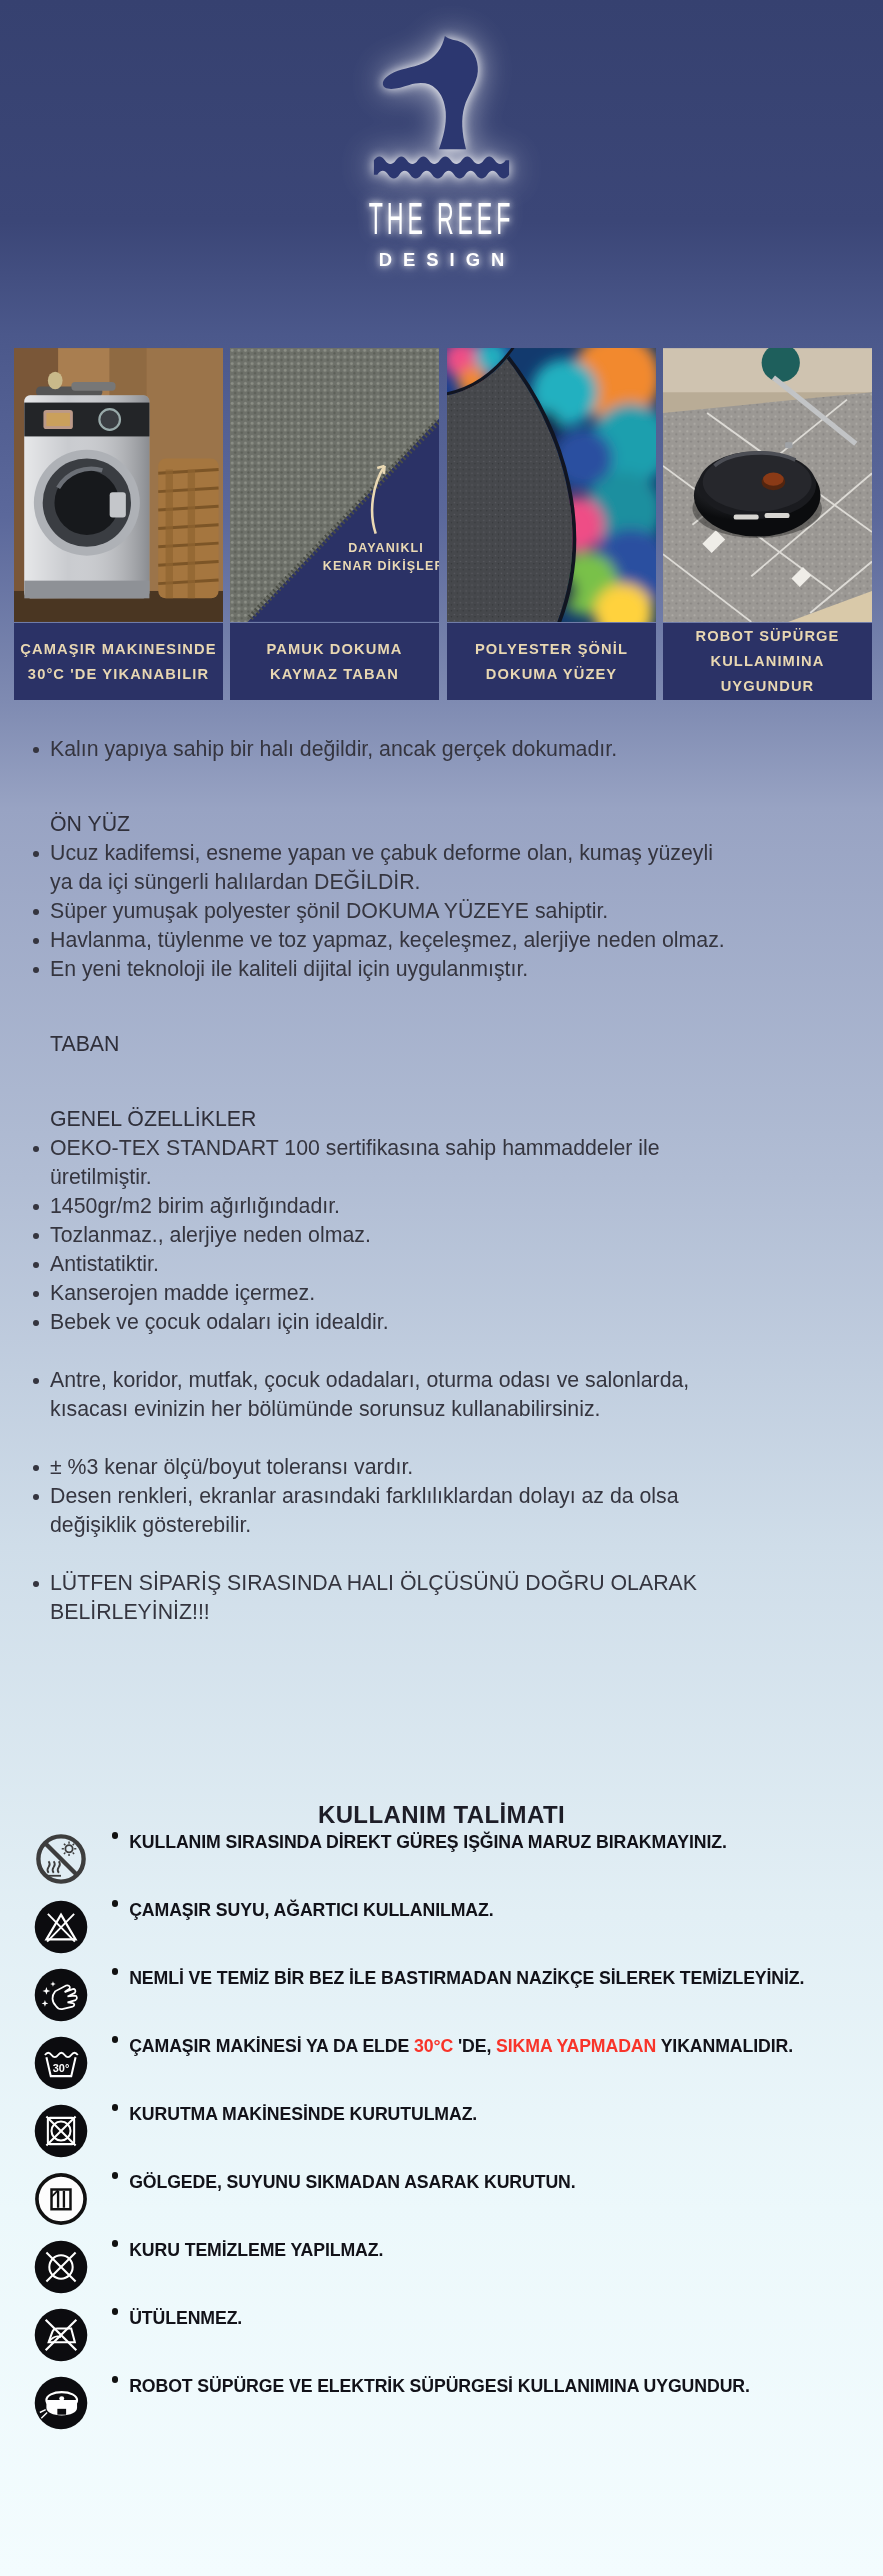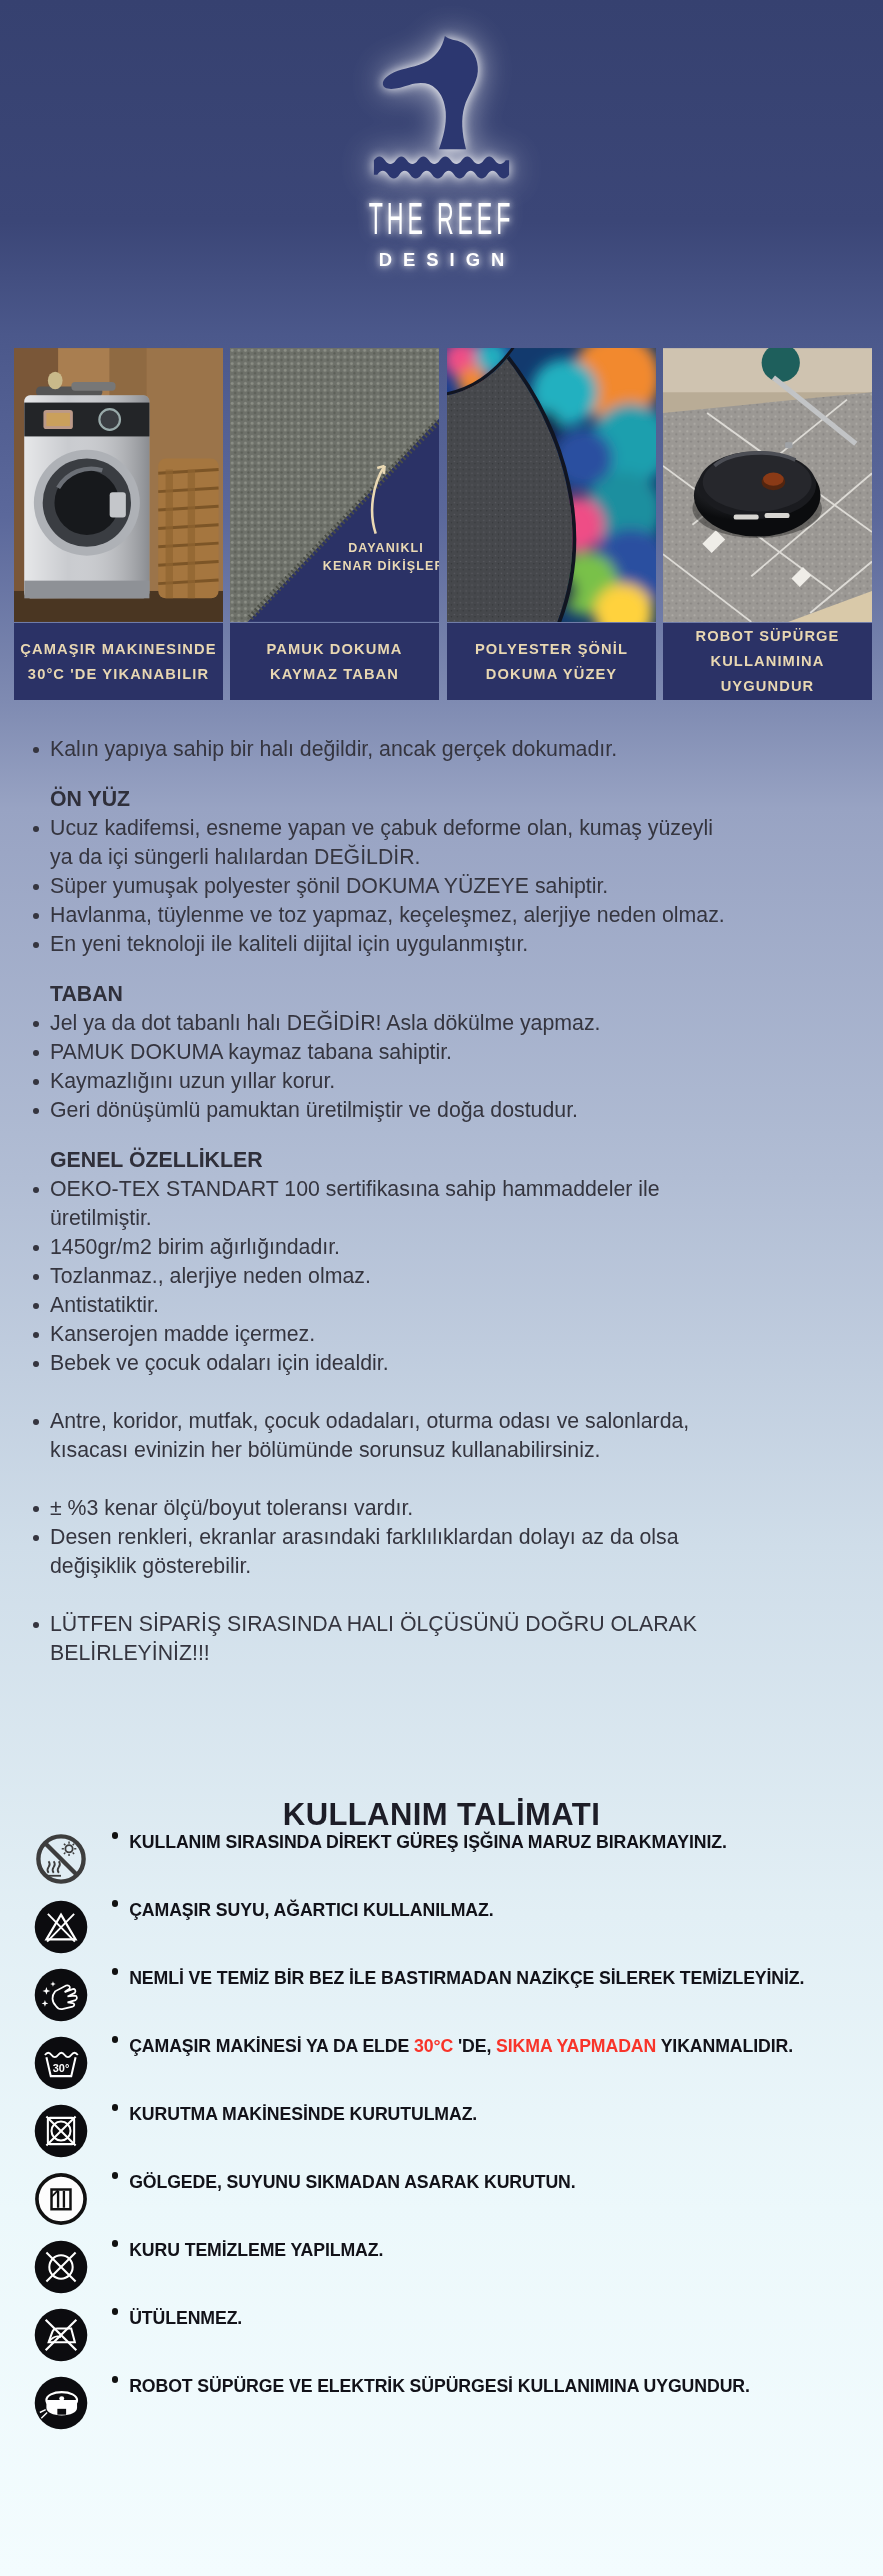--- a/index.html
+++ b/index.html
@@ -19,28 +19,28 @@
     text-shadow:0 0 6.6px rgba(255,255,255,.9),0 0 16px rgba(255,255,255,.6);}
   
   .card{position:absolute;top:348px;width:171px;height:353px;}
   .card-photo{position:absolute;top:0;left:0;width:209px;height:274px;overflow:hidden;}
   .card-caption{position:absolute;top:275px;left:0;width:209px;height:77px;background:#2b3266;
     color:#e8d7b2;font-weight:700;font-size:14.7px;letter-spacing:1.1px;text-align:center;
     display:flex;align-items:center;justify-content:center;line-height:25px;white-space:pre-line;}
   
   .body-text{position:absolute;top:735px;left:31px;width:824px;color:#35353f;
     font-size:21.3px;line-height:29px;}
-  .body-text h3{margin:21px 0 0 19px;font-size:21.3px;line-height:29px;font-weight:700;color:#2f2f3a;}
+  .body-text h3{margin:46px 0 0 19px;font-size:21.3px;line-height:29px;font-weight:400;color:#2f2f3a;}
   .body-text ul{list-style:none;margin:0;padding:0;}
   .body-text ul.spaced{margin-top:29px;}
   .body-text li{position:relative;padding-left:19px;white-space:pre-line;}
   .body-text li::before{content:"";position:absolute;left:2.2px;top:11.8px;width:5.9px;height:5.9px;border-radius:50%;background:#35353f;}
   
   .care{position:absolute;top:1802px;left:0;width:883px;}
-  .care h2{margin:0;text-align:center;font-size:31px;line-height:25px;font-weight:700;color:#1d1d27;letter-spacing:0.4px;}
+  .care h2{margin:0;text-align:center;font-size:24px;line-height:25px;font-weight:700;color:#1d1d27;letter-spacing:0.4px;}
   .care-rows{margin-top:5.2px;}
   .care-row{display:flex;align-items:flex-start;height:68px;}
   .care-icon{flex:0 0 54px;height:54px;margin-left:34px;}
   .care-dot{width:6.6px;height:6.6px;border-radius:50%;background:#111;margin-left:23.6px;flex:0 0 6.6px;}
   .care-text{margin-left:11px;font-size:17.7px;font-weight:700;color:#121219;letter-spacing:-0.1px;white-space:nowrap;}
   .care-text .red{color:#f8342a;}
   
   .card-photo svg{display:block;width:209px;height:274px;}
   .ann-text{font-family:"Liberation Sans",sans-serif;font-weight:700;font-size:17px;letter-spacing:1.5px;fill:#ead9b4;}
 </style>
@@ -248,26 +248,20 @@
       </ul>
       <h3>ÖN YÜZ</h3>
       <ul>
         <li>Ucuz kadifemsi, esneme yapan ve çabuk deforme olan, kumaş yüzeyli
 ya da içi süngerli halılardan DEĞİLDİR.</li>
         <li>Süper yumuşak polyester şönil DOKUMA YÜZEYE sahiptir.</li>
         <li>Havlanma, tüylenme ve toz yapmaz, keçeleşmez, alerjiye neden olmaz.</li>
         <li>En yeni teknoloji ile kaliteli dijital için uygulanmıştır.</li>
       </ul>
       <h3>TABAN</h3>
-      <ul>
-        <li>Jel ya da dot tabanlı halı DEĞİDİR! Asla dökülme yapmaz.</li>
-        <li>PAMUK DOKUMA kaymaz tabana sahiptir.</li>
-        <li>Kaymazlığını uzun yıllar korur.</li>
-        <li>Geri dönüşümlü pamuktan üretilmiştir ve doğa dostudur.</li>
-      </ul>
       <h3>GENEL ÖZELLİKLER</h3>
       <ul>
         <li>OEKO-TEX STANDART 100 sertifikasına sahip hammaddeler ile
 üretilmiştir.</li>
         <li>1450gr/m2 birim ağırlığındadır.</li>
         <li>Tozlanmaz., alerjiye neden olmaz.</li>
         <li>Antistatiktir.</li>
         <li>Kanserojen madde içermez.</li>
         <li>Bebek ve çocuk odaları için idealdir.</li>
       </ul>

